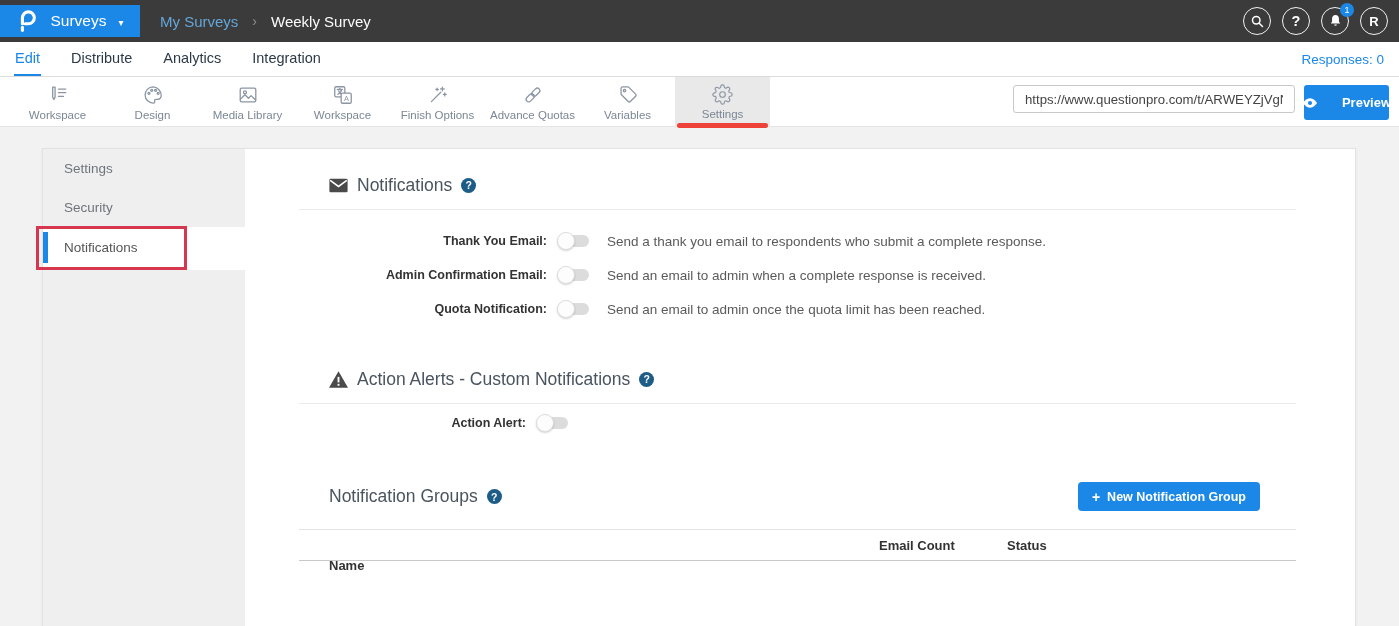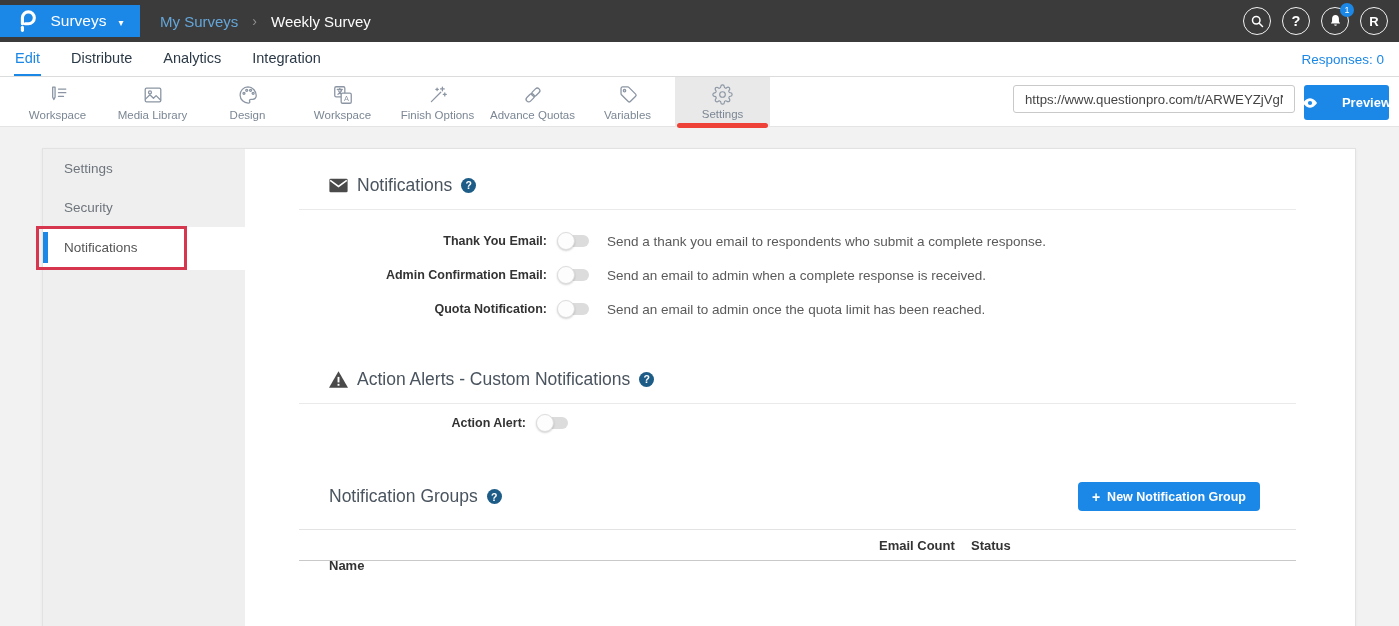--- a/index.html
+++ b/index.html
@@ -72,21 +72,21 @@
   .toggle { width:30px; height:12px; background:#dcdcdc; border-radius:6px; margin-left:12px; position:relative; cursor:pointer; flex-shrink:0; }
   .knob { position:absolute; left:-2px; top:-3px; width:18px; height:18px; background:#fdfdfd; border:1px solid #ddd; border-radius:50%; box-shadow:0 1px 2px rgba(0,0,0,.18); }
   .toggle-desc { margin-left:18px; font-size:13.5px; color:#5a5a5a; }
 
   .new-group-btn { margin-left:auto; margin-right:36px; height:29px; padding:0 14px; background:#1b87e6; border:none; border-radius:4px; color:#fff; font-size:12.5px; font-weight:bold; display:flex; align-items:center; gap:7px; cursor:pointer; font-family:inherit; }
   .new-group-btn .plus { font-size:14px; font-weight:bold; }
 
   .table-head { display:flex; align-items:center; height:32px; margin-top:18px; border-top:1px solid #e3e3e3; border-bottom:1px solid #c9c9c9; font-size:13px; font-weight:bold; color:#333; }
   .col-name { padding-left:30px; width:580px; flex-shrink:0;margin-top:41px; }
   .col-count { width:92px; flex-shrink:0; }
-  .col-status { flex:1; }
+  .col-status { flex:1;margin-left:36px; }
   .table-empty { font-style:italic; font-size:13px; color:#555; margin-top:12px; margin-left:30px; }
 </style>
 </head>
 <body>
 
 <div class="topbar">
   <div class="brand">
     <span>
       <svg width="22" height="24" viewBox="0 0 24 26" fill="none" stroke="#fff" stroke-width="3.4" stroke-linecap="round">
         <path d="M7 16V9.5A6.5 6.5 0 0 1 13.5 3a6.5 6.5 0 0 1 0 13H10"></path>
@@ -140,38 +140,38 @@
       <svg width="22" height="22" viewBox="0 0 24 24">
         <path d="M6.2 3.5h2.6v10.8L7.5 17l-1.3-2.7z"></path>
         <path d="M12.5 5.5h8M12.5 9.5h8M12.5 13.5h5.5"></path>
       </svg>
     </span>
     <span class="tb-label">Workspace</span>
   </div>
   <div class="tb-item">
     <span class="tb-icon">
       <svg width="22" height="22" viewBox="0 0 24 24">
-        <rect x="3.5" y="4.5" width="17" height="15" rx="1.5"></rect>
-        <circle cx="8.7" cy="9.2" r="1.6"></circle>
-        <path d="M3.8 16.5l4.8-4.8 3.9 3.9 2.9-2.9 4.8 4.8"></path>
-      </svg>
-    </span>
-    <span class="tb-label">Media Library</span>
-  </div>
-  <div class="tb-item">
-    <span class="tb-icon">
-      <svg width="22" height="22" viewBox="0 0 24 24">
         <path d="M12 3.2a8.8 8.8 0 1 0 .4 17.6c1.3 0 1.8-.9 1.4-1.9-.5-1.1.2-2.2 1.5-2.2h1.9a3.8 3.8 0 0 0 3.8-3.8c0-5.4-4.3-9.7-9-9.7z"></path>
         <circle cx="7.6" cy="10.2" r="1.1"></circle>
           <circle cx="10.6" cy="6.9" r="1.1"></circle>
         <circle cx="14.8" cy="6.9" r="1.1"></circle>
           <circle cx="17.6" cy="10.2" r="1.1"></circle>
       </svg>
     </span>
     <span class="tb-label">Design</span>
+  </div>
+  <div class="tb-item">
+    <span class="tb-icon">
+      <svg width="22" height="22" viewBox="0 0 24 24">
+        <rect x="3.5" y="4.5" width="17" height="15" rx="1.5"></rect>
+        <circle cx="8.7" cy="9.2" r="1.6"></circle>
+        <path d="M3.8 16.5l4.8-4.8 3.9 3.9 2.9-2.9 4.8 4.8"></path>
+      </svg>
+    </span>
+    <span class="tb-label">Media Library</span>
   </div>
   <div class="tb-item">
     <span class="tb-icon">
       <svg width="22" height="22" viewBox="0 0 24 24">
         <rect x="3" y="3" width="11" height="11" rx="1.5"></rect>
         <path d="M5.8 6h5.4M8.5 4.7V6M6.5 11.2c2-.8 3.6-2.6 4-5M10.6 11.2C9.2 10.6 8 9.3 7.4 7.8"></path>
         <rect x="10" y="10" width="11" height="11" rx="1.5" fill="#fff"></rect>
         <text x="13.2" y="18.6" font-size="8" fill="#8b95a3" stroke="none" font-family="inherit">A</text>
       </svg>
     </span>

